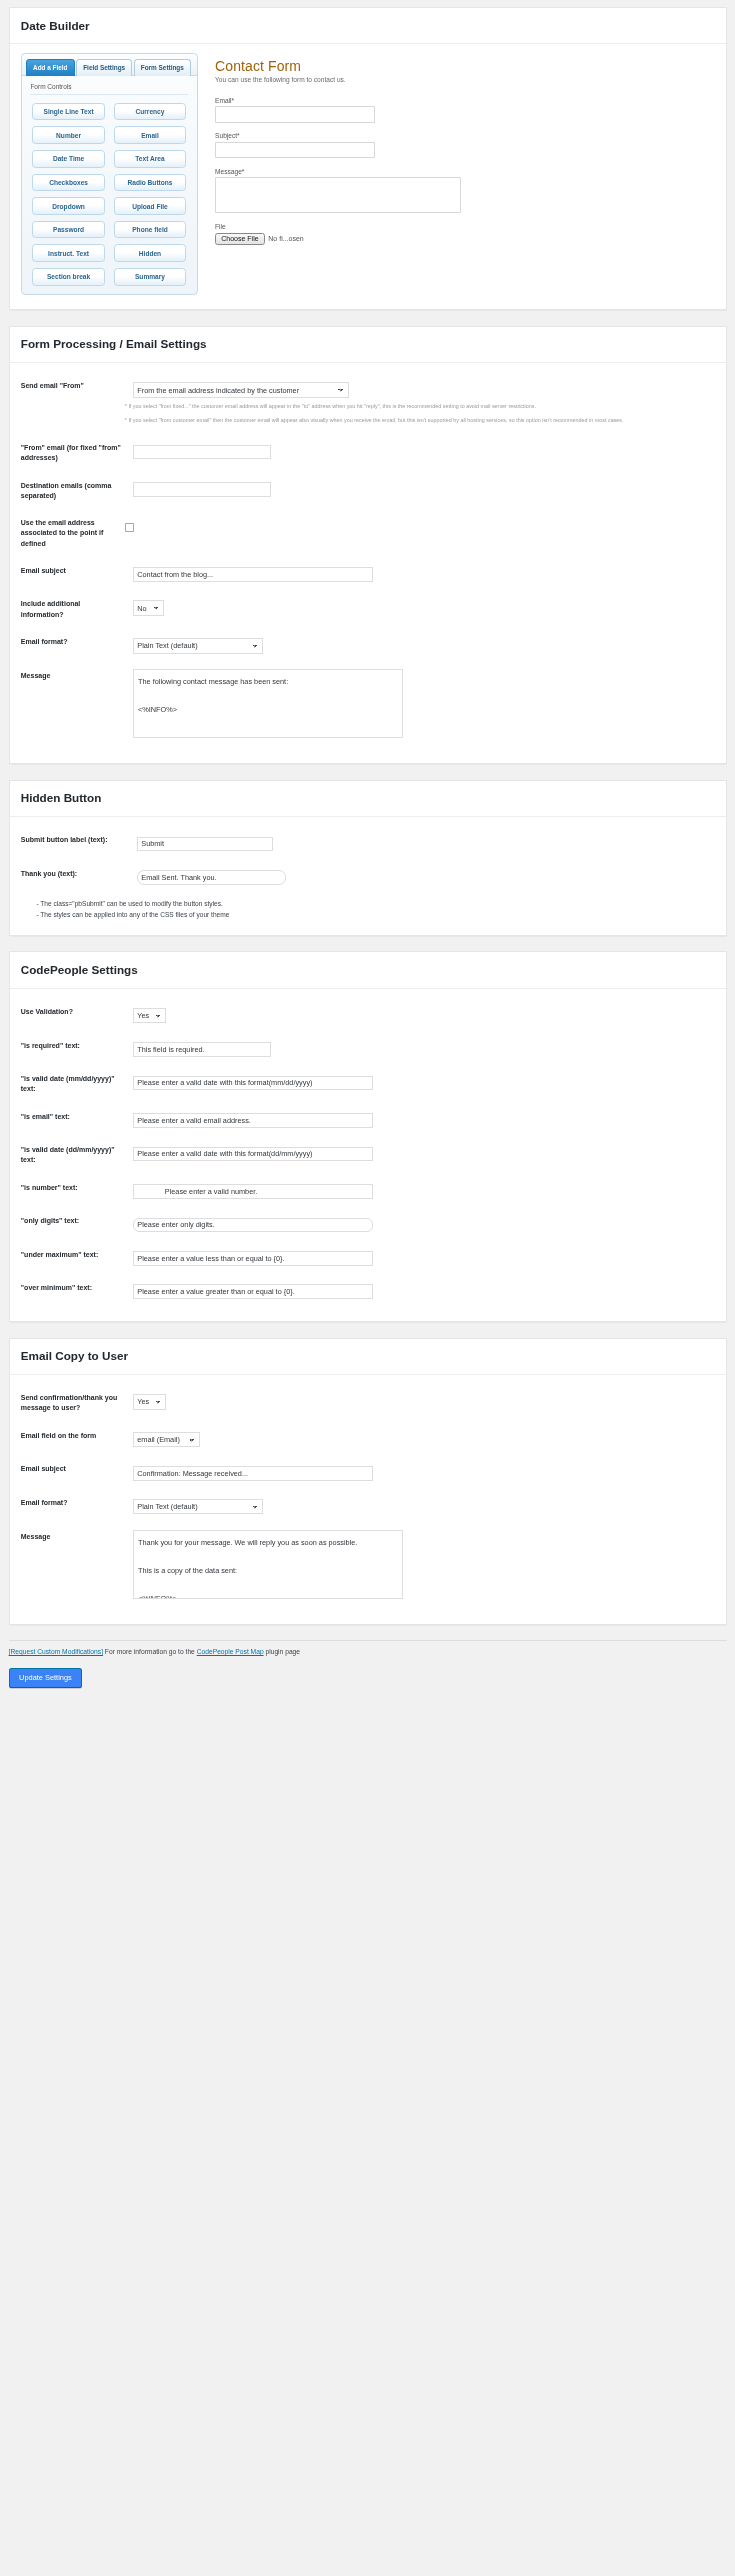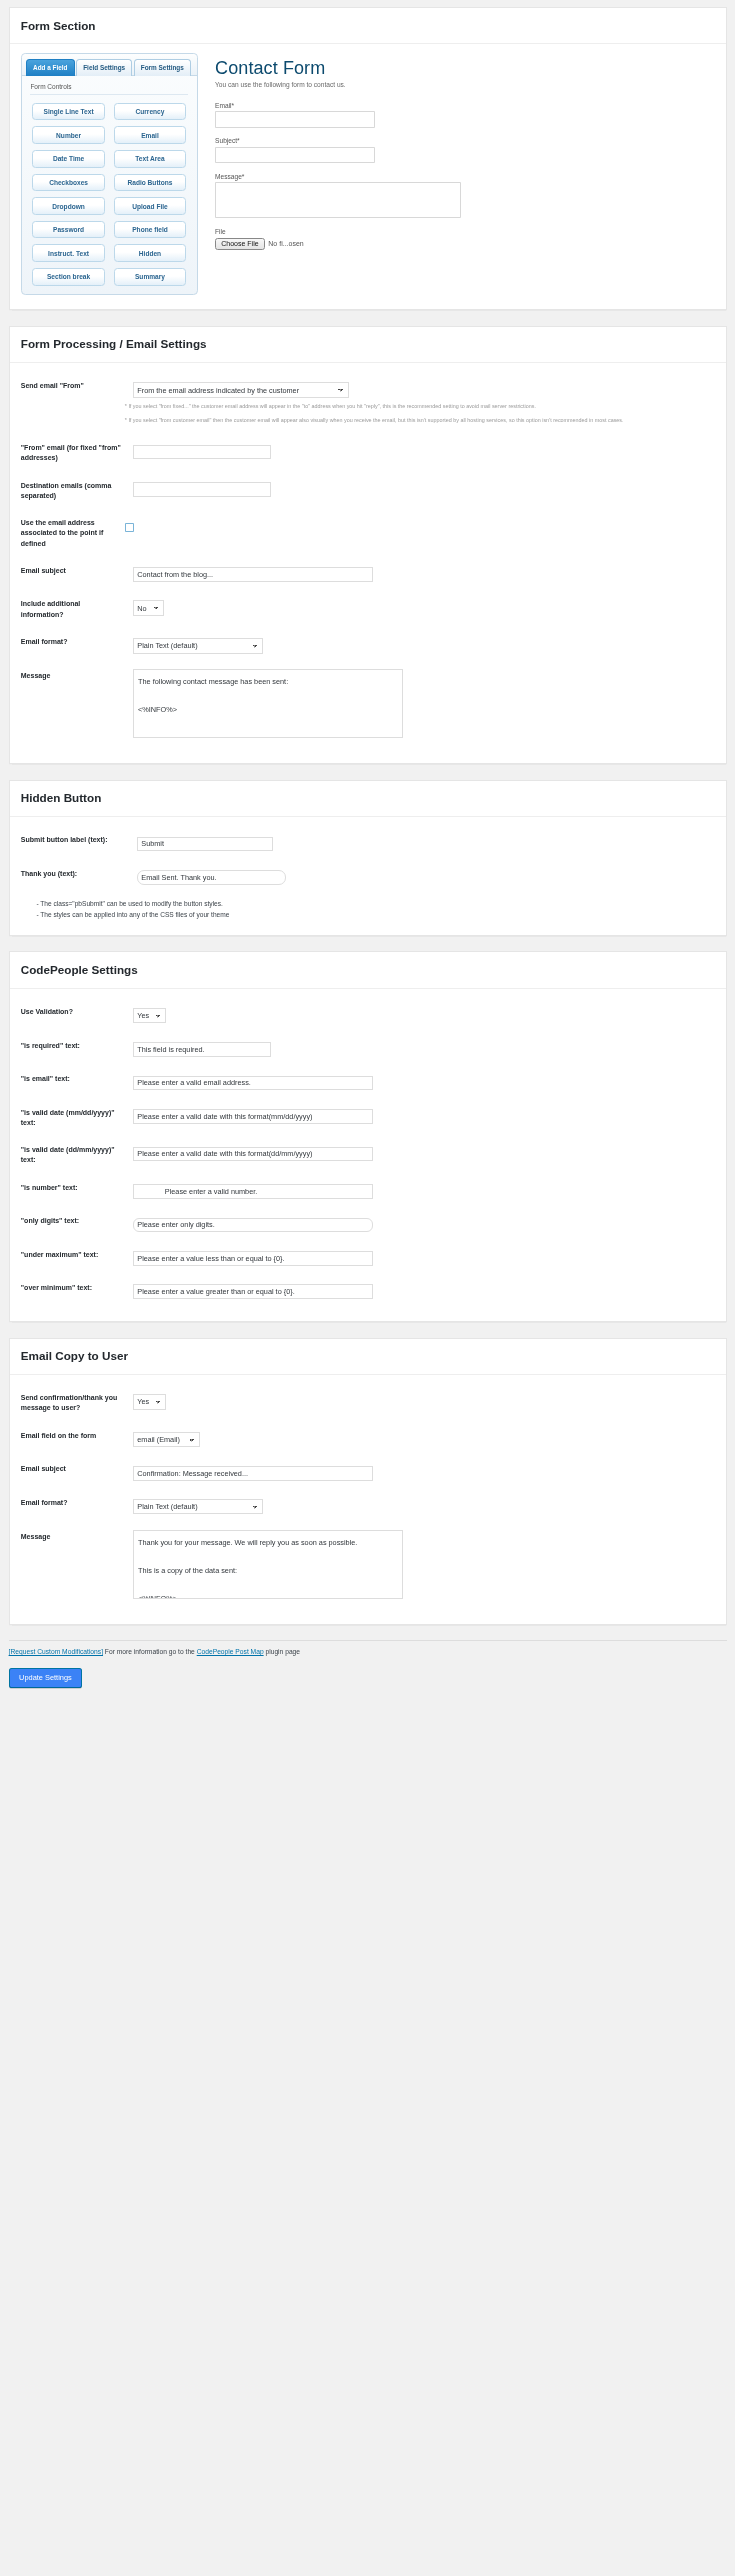--- a/index.html
+++ b/index.html
@@ -95,23 +95,23 @@
     cursor: pointer;
     user-select: none;
   }
 
   
   .fb-right {
     flex: 1 1 auto;
     padding: 5.2px 0 0 17.3px;
   }
   .cf-title {
-    font-size: 18px;
+    font-size: 14px;
     font-weight: normal;
-    color: #0c4a6e;
+    color: #a16207;
     margin: 0 0 1.7px 0;
     letter-spacing: 0.1px;
   }
   .cf-sub { font-size: 6.6px; color: #6a6a6a; margin: 0 0 14px 0; }
   .cf-row { margin-bottom: 9.5px; }
   .cf-label { font-size: 6.6px; color: #555; display: block; margin-bottom: 2.6px; }
   .cf-input {
     width: 160px; height: 16.4px;
     border: 0.9px solid #d8d8d8;
     background: #fff;
@@ -215,21 +215,21 @@
   }
   .bottom-pad { height: 21px; }
 </style>
 </head>
 <body>
 
 <div class="wrap">
 
   
   <div class="panel">
-    <h2 class="panel-title">Form Section</h2>
+    <h2 class="panel-title">Date Builder</h2>
     <div class="panel-body">
       <div class="builder">
 
         <div class="fb-left">
           <div class="fb-tabs">
             <div class="fb-tab active">Add a Field</div>
             <div class="fb-tab">Field Settings</div>
             <div class="fb-tab">Form Settings</div>
           </div>
           <div class="fb-section-label">Form Controls</div>
@@ -397,27 +397,27 @@
           </select>
         </div>
       </div>
 
       <div class="frow">
         <div class="flabel">"is required" text:</div>
         <div class="fctl"><input class="txt" style="width: 138px;" value="This field is required."></div>
       </div>
 
       <div class="frow">
+        <div class="flabel">"is valid date (mm/dd/yyyy)" text:</div>
+        <div class="fctl"><input class="txt" style="width: 240px;" value="Please enter a valid date with this format(mm/dd/yyyy)"></div>
+      </div>
+
+      <div class="frow">
         <div class="flabel">"is email" text:</div>
         <div class="fctl"><input class="txt" style="width: 240px;" value="Please enter a valid email address."></div>
-      </div>
-
-      <div class="frow">
-        <div class="flabel">"is valid date (mm/dd/yyyy)" text:</div>
-        <div class="fctl"><input class="txt" style="width: 240px;" value="Please enter a valid date with this format(mm/dd/yyyy)"></div>
       </div>
 
       <div class="frow">
         <div class="flabel">"is valid date (dd/mm/yyyy)" text:</div>
         <div class="fctl"><input class="txt" style="width: 240px;" value="Please enter a valid date with this format(dd/mm/yyyy)"></div>
       </div>
 
       <div class="frow">
         <div class="flabel">"is number" text:</div>
         <div class="fctl"><input class="txt" style="width: 240px; padding-left: 31px;" value="Please enter a valid number."></div>

